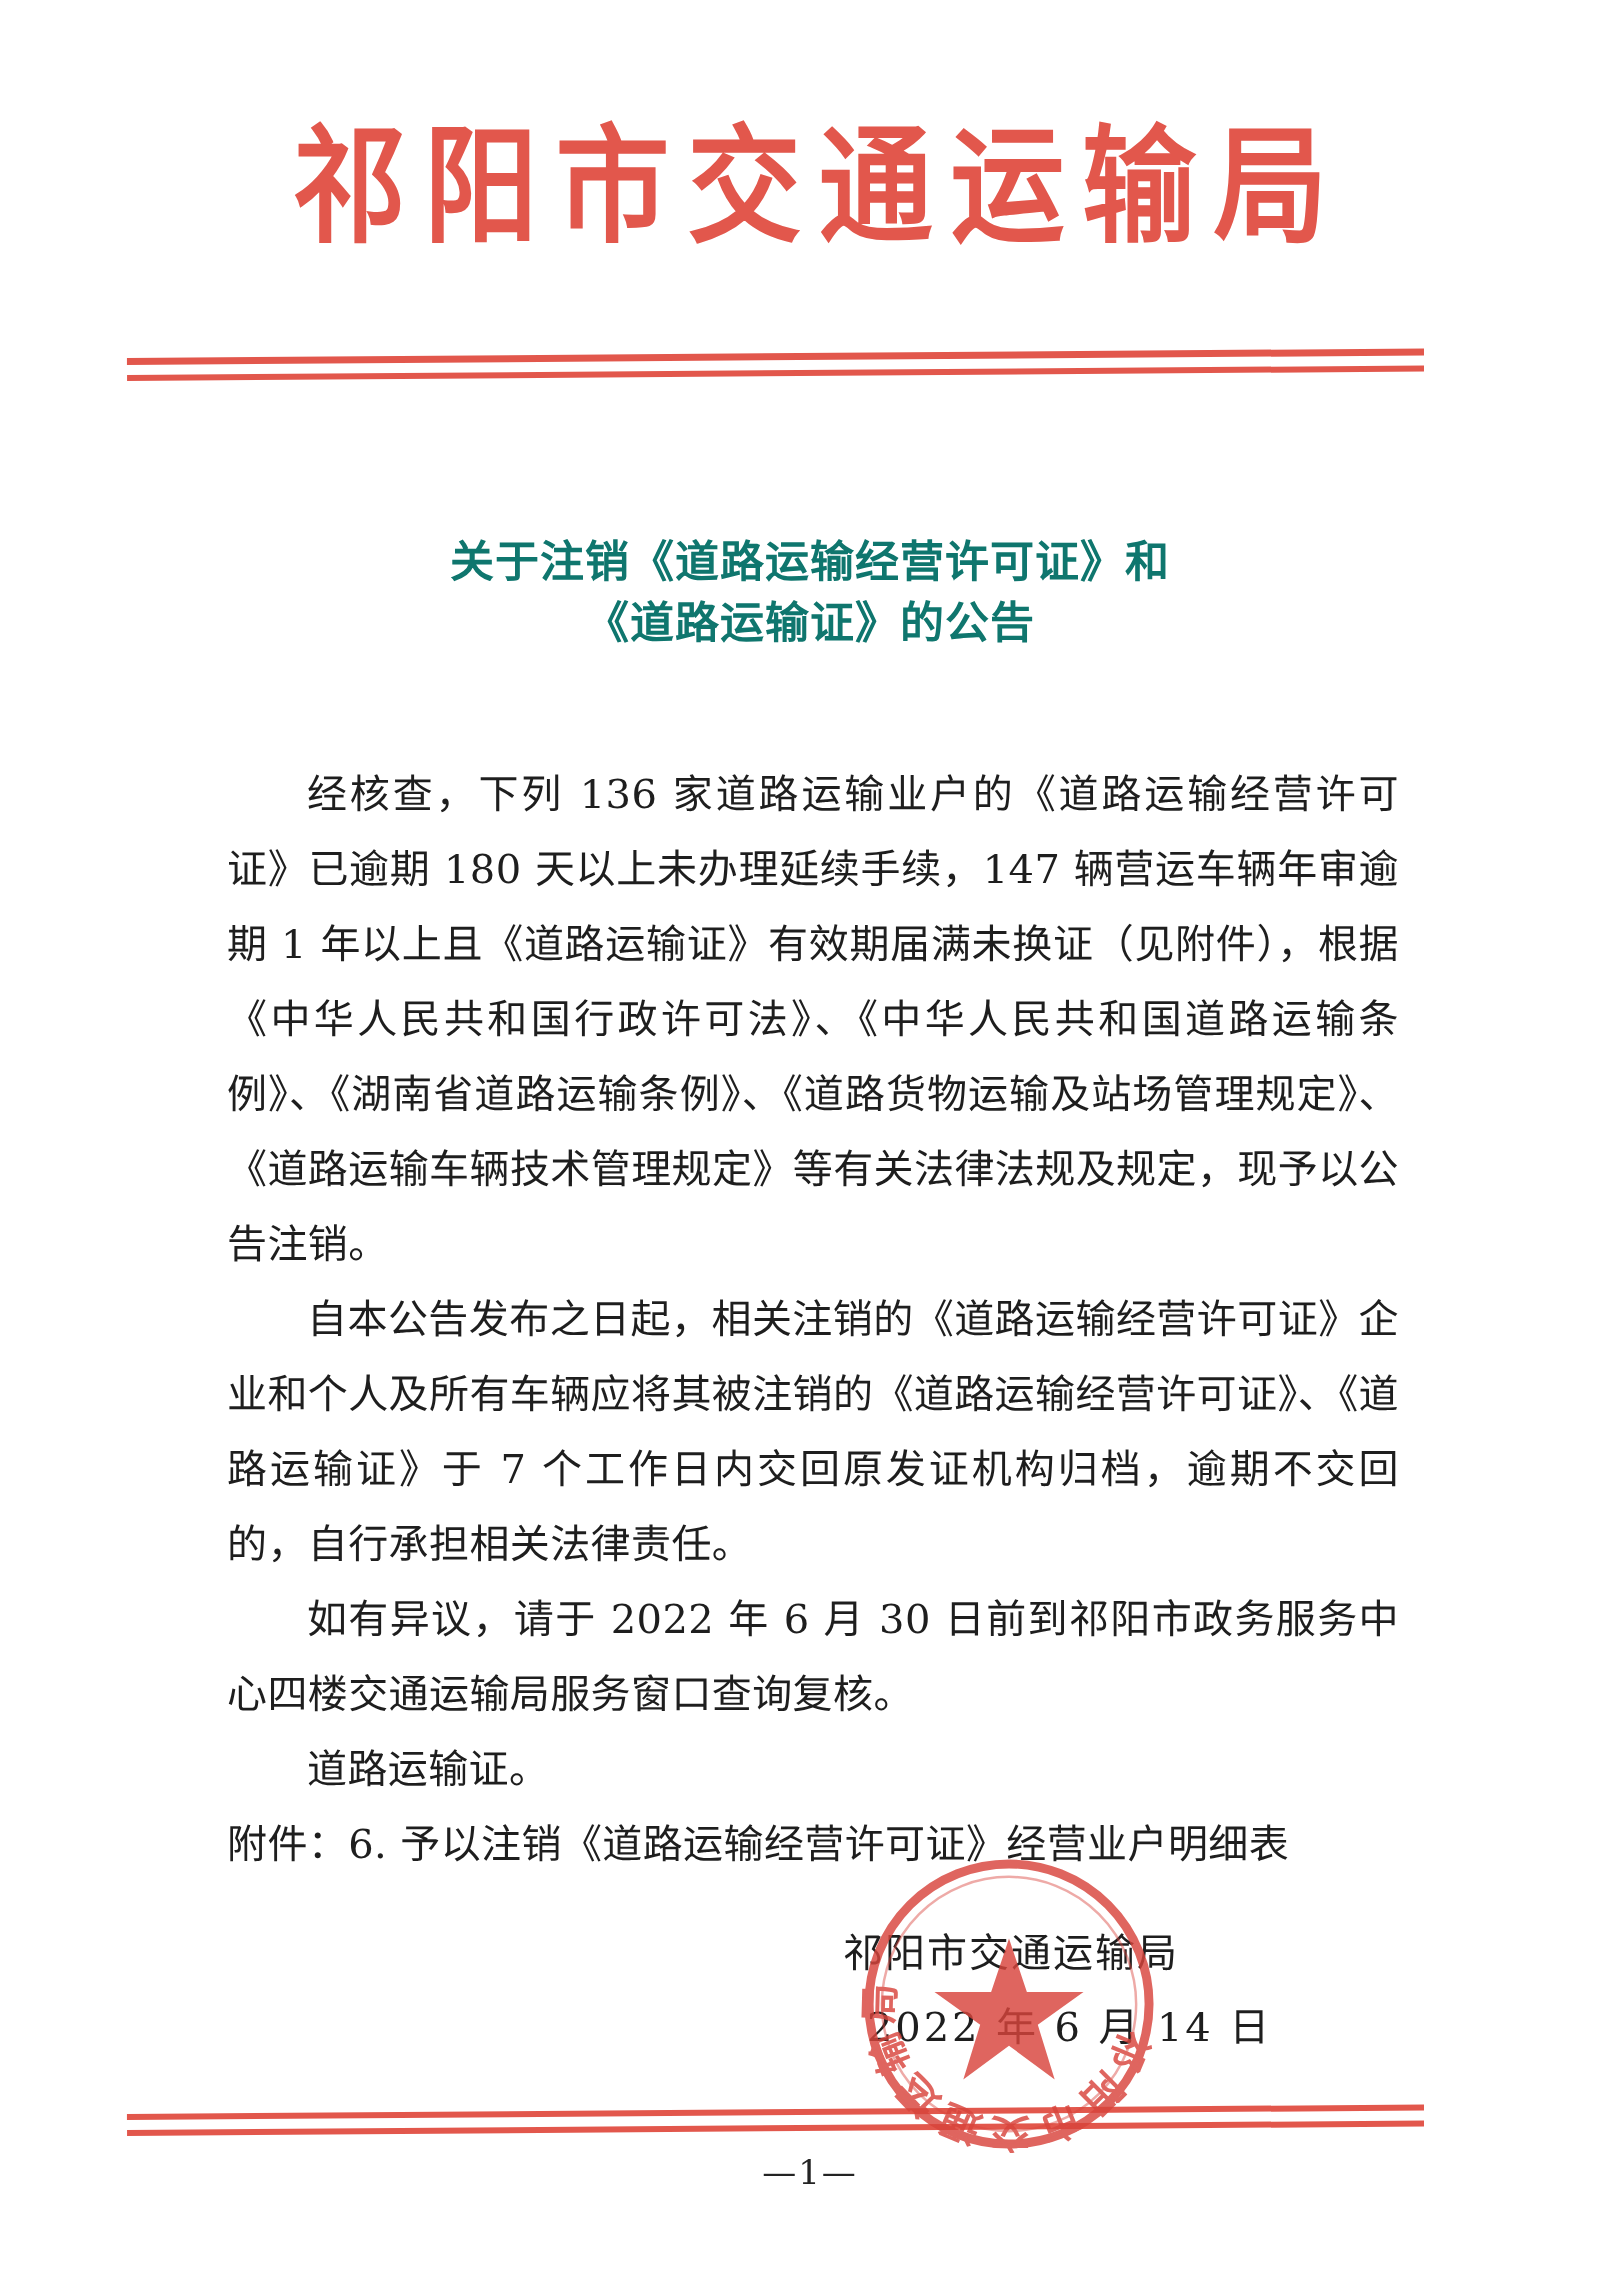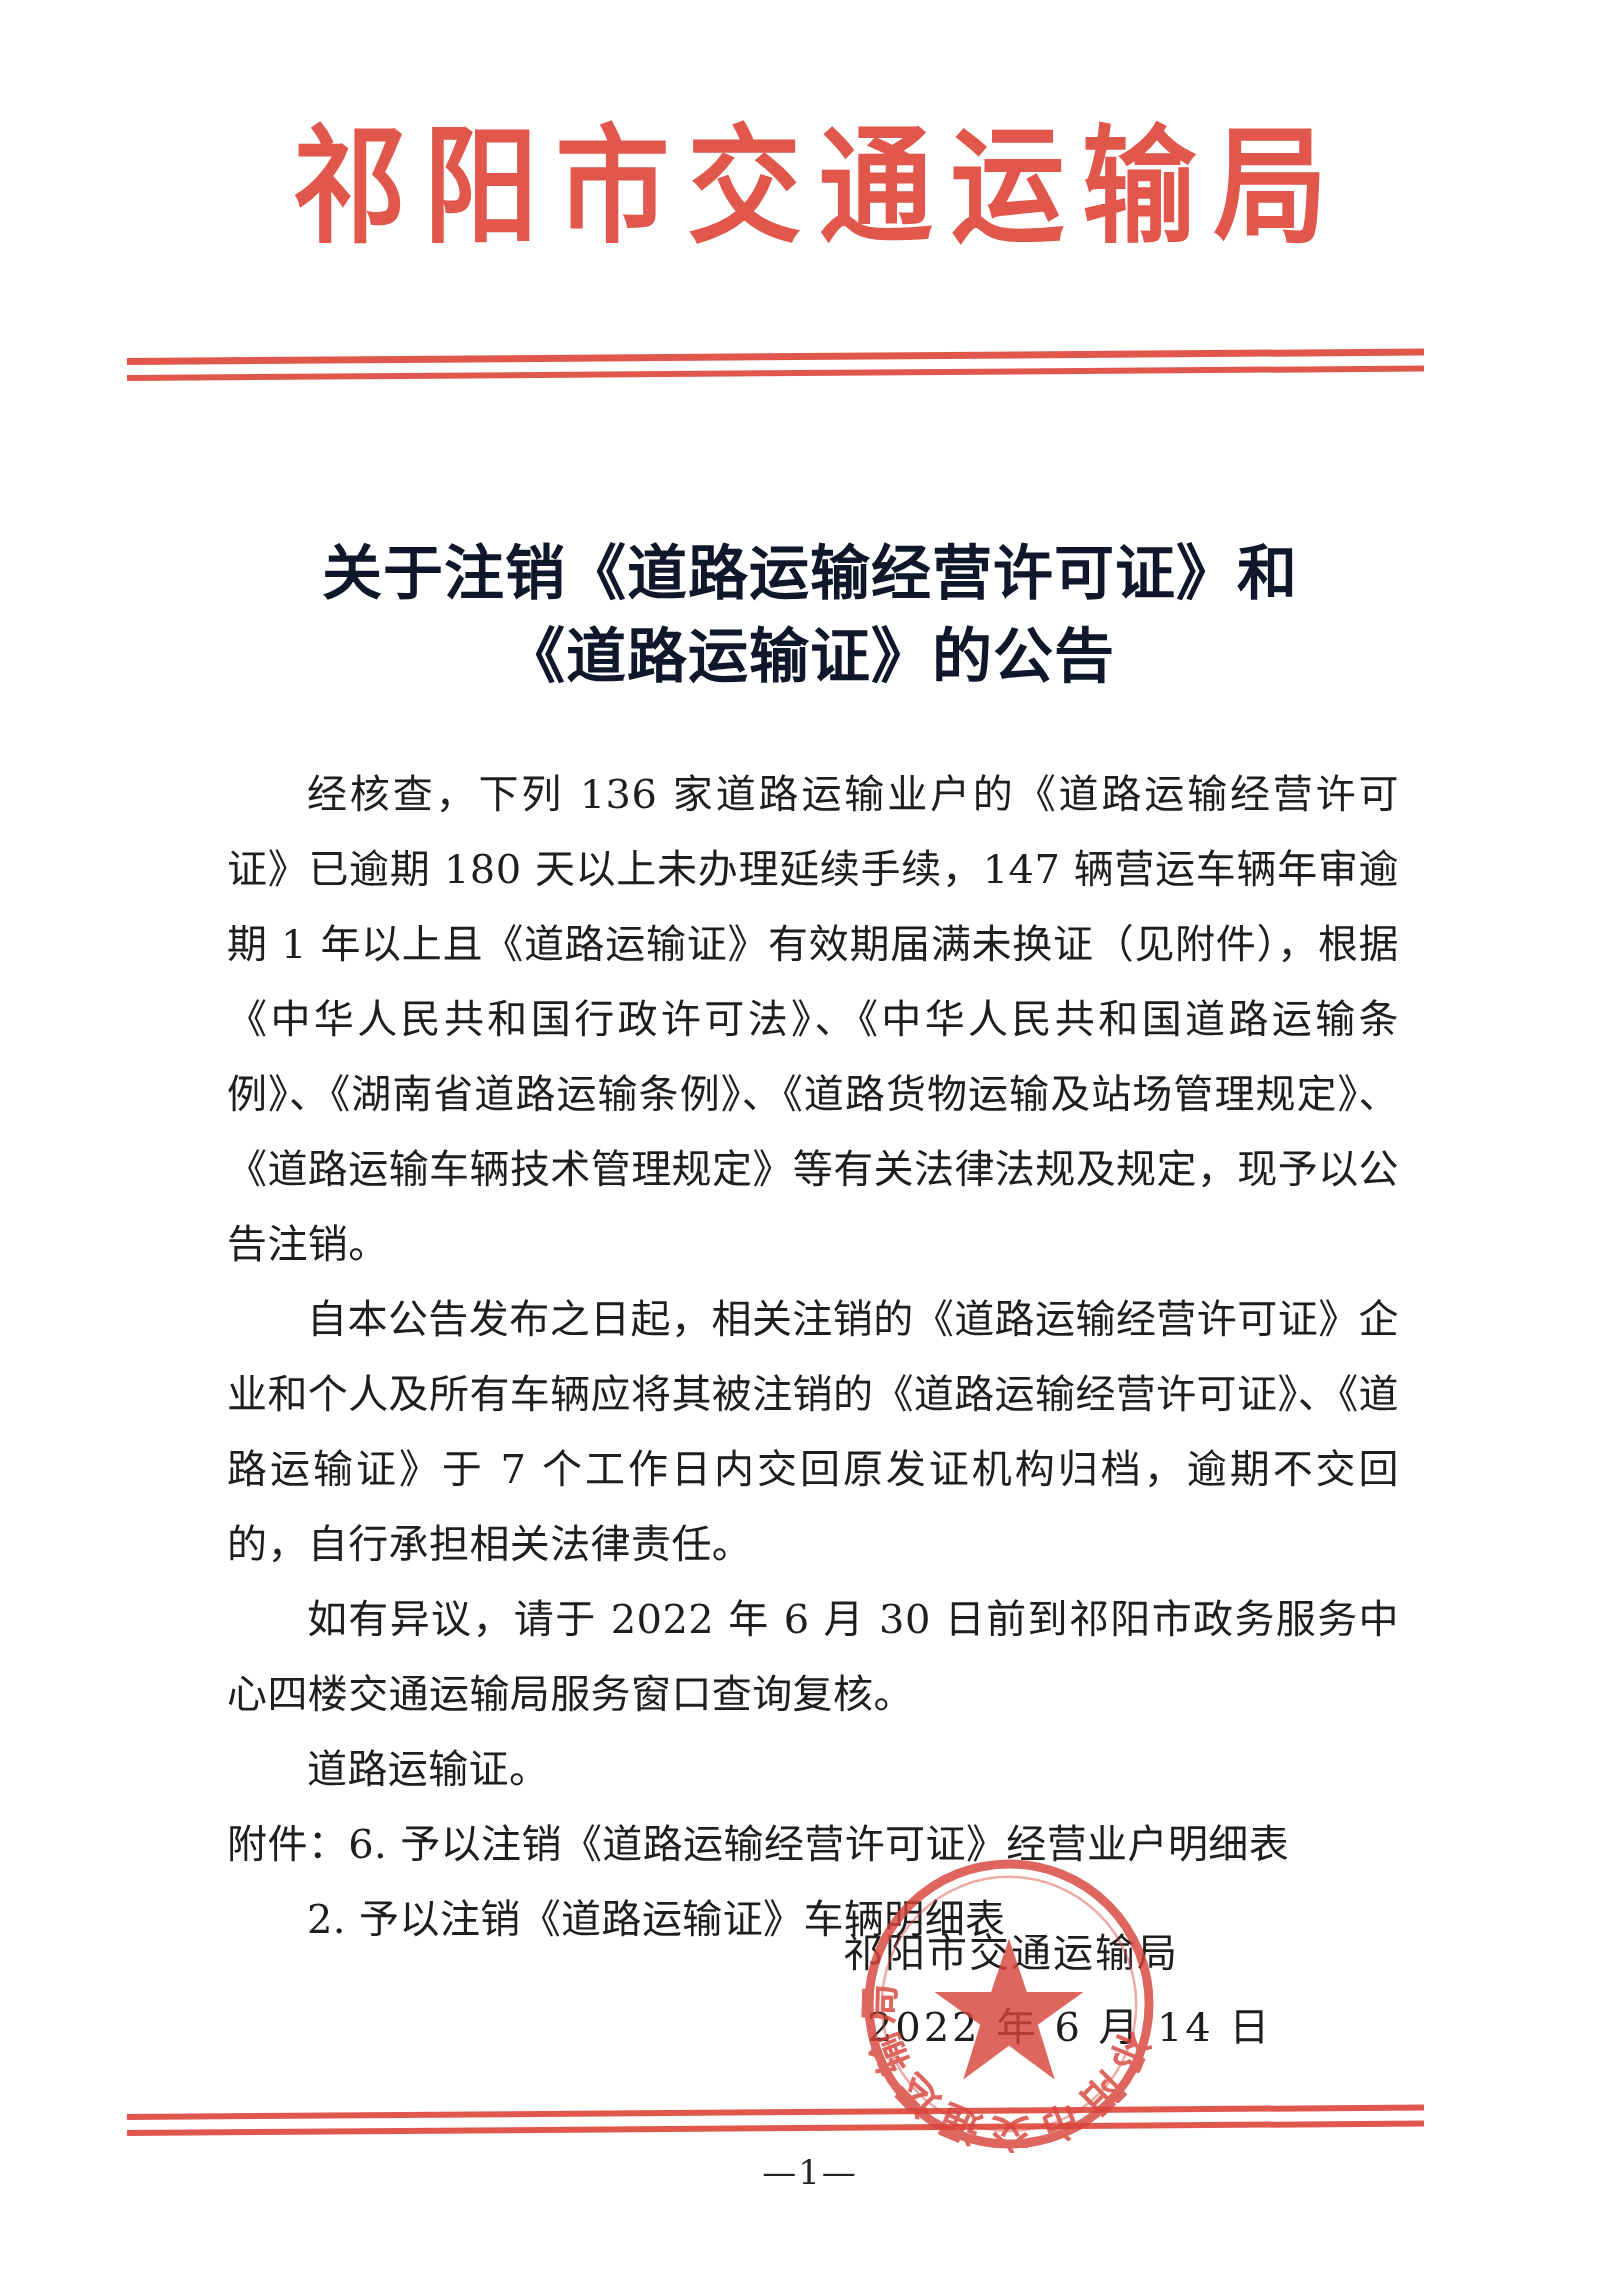--- a/index.html
+++ b/index.html
@@ -62,24 +62,24 @@
   .header-rules .rule.r1 { top: 0px;  height: 6.9px; }
   .header-rules .rule.r2 { top: 16.7px; height: 5.9px; }
 
   
   .doc-title {
     position: absolute;
     left: 0;
     top: 532px;
     width: 1620px;
     text-align: center;
-    color: #0f172a;
+    color: #0f766e;
     font-family: "DejaVu Serif", "Liberation Serif", serif;
     font-weight: bold;
-    font-size: 60px;
+    font-size: 44px;
     line-height: 1.38;
     letter-spacing: 1px;
   }
   .doc-title .tline { display: block; white-space: nowrap; }
 
   
   .body-text {
     position: absolute;
     left: 227px;
     top: 757px;
@@ -183,21 +183,20 @@
     <span class="tline">关于注销《道路运输经营许可证》和</span>
     <span class="tline">《道路运输证》的公告</span>
   </div>
 
   <div class="body-text">
     <p>经核查，下列 136 家道路运输业户的《道路运输经营许可证》已逾期 180 天以上未办理延续手续，147 辆营运车辆年审逾期 1 年以上且《道路运输证》有效期届满未换证（见附件），根据《中华人民共和国行政许可法》、《中华人民共和国道路运输条例》、《湖南省道路运输条例》、《道路货物运输及站场管理规定》、《道路运输车辆技术管理规定》等有关法律法规及规定，现予以公告注销。</p>
     <p>自本公告发布之日起，相关注销的《道路运输经营许可证》企业和个人及所有车辆应将其被注销的《道路运输经营许可证》、《道路运输证》于 7 个工作日内交回原发证机构归档，逾期不交回的，自行承担相关法律责任。</p>
     <p>如有异议，请于 2022 年 6 月 30 日前到祁阳市政务服务中心四楼交通运输局服务窗口查询复核。</p>
     <p>道路运输证。</p>
     <p class="no-indent">附件：6. 予以注销《道路运输经营许可证》经营业户明细表</p>
-    <p class="indent-one">2. 予以注销《道路运输证》车辆明细表</p>
   </div>
 
   <div class="signature">
     <div class="sig-issuer">祁阳市交通运输局</div>
     <div class="sig-date">2022 年 6 月 14 日</div>
   </div>
 
   <div class="seal">
     <svg viewBox="0 0 300 300" xmlns="http://www.w3.org/2000/svg">
       <defs>

